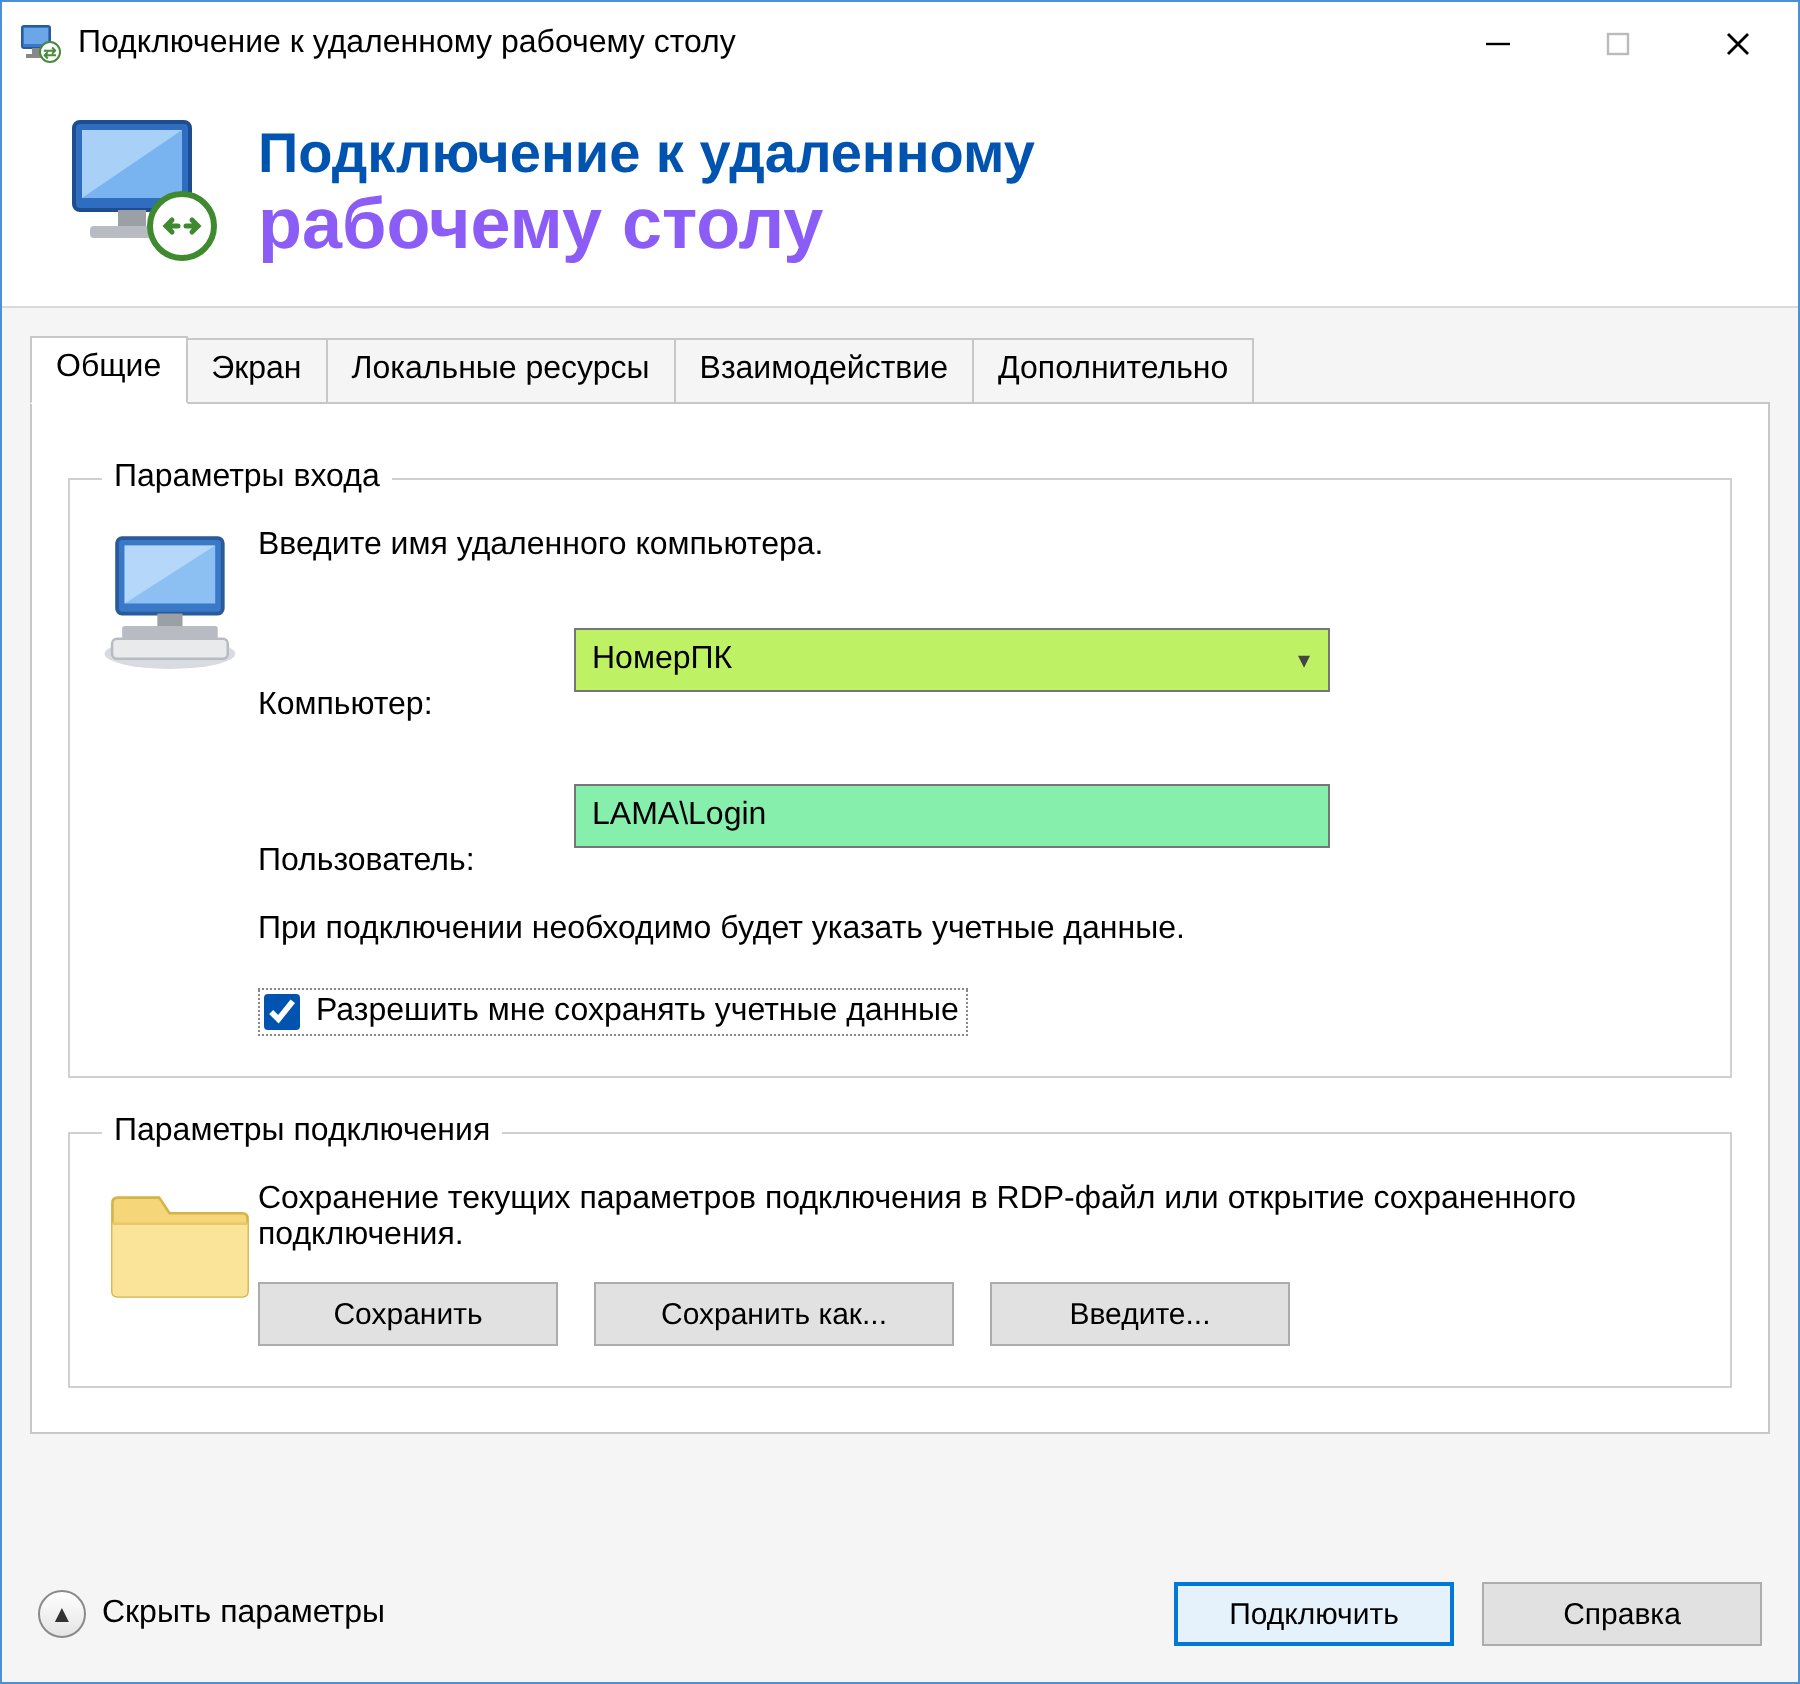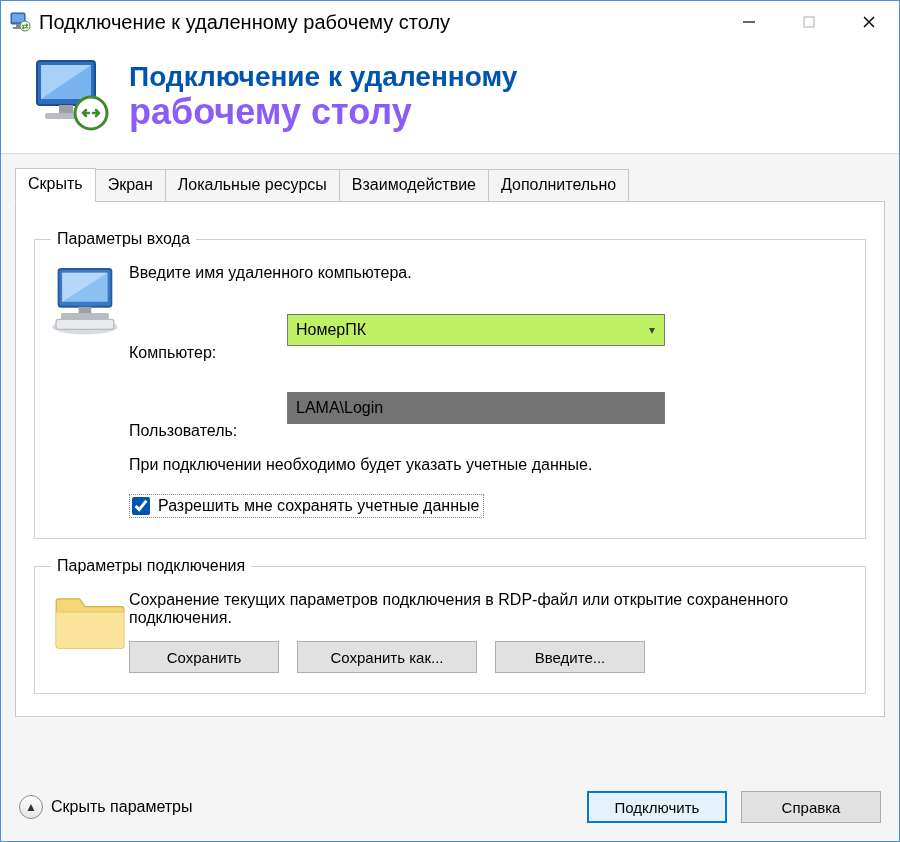--- a/index.html
+++ b/index.html
@@ -28,21 +28,21 @@
     background: #fff;
   }
   .titlebar .title-icon {
     width: 22px;
     height: 22px;
     margin-right: 8px;
     flex-shrink: 0;
   }
   .titlebar .title-text {
     flex: 1;
-    font-size: 20px;
+    font-size: 16px;
     color: #000;
   }
   .win-controls {
     display: flex;
     height: 100%;
   }
   .win-btn {
     width: 60px;
     height: 100%;
     display: flex;
@@ -183,21 +183,21 @@
   }
   .textinput {
     width: 378px;
     height: 32px;
     border: 1px solid #767676;
     padding: 0 8px;
     font-size: 16px;
     box-sizing: border-box;
     display: flex;
     align-items: center;
-    background: #737373;
+    background: #86efac;
   }
   .note {
     font-size: 16px;
     margin: 12px 0 18px 0;
     line-height: 1.4;
     max-width: 540px;
   }
   .chk-row {
     display: flex;
     align-items: center;
@@ -323,21 +323,21 @@
       </svg>
     </span>
     <div class="header-text">
       <div class="line1">Подключение к удаленному</div>
       <div class="line2">рабочему столу</div>
     </div>
   </div>
 
   <div class="tabstrip-wrap">
     <div class="tabstrip">
-      <div class="tab active">Скрыть</div>
+      <div class="tab active">Общие</div>
       <div class="tab">Экран</div>
       <div class="tab">Локальные ресурсы</div>
       <div class="tab">Взаимодействие</div>
       <div class="tab">Дополнительно</div>
     </div>
 
     <div class="tab-panel">
 
       <fieldset class="group">
         <legend>Параметры входа</legend>

